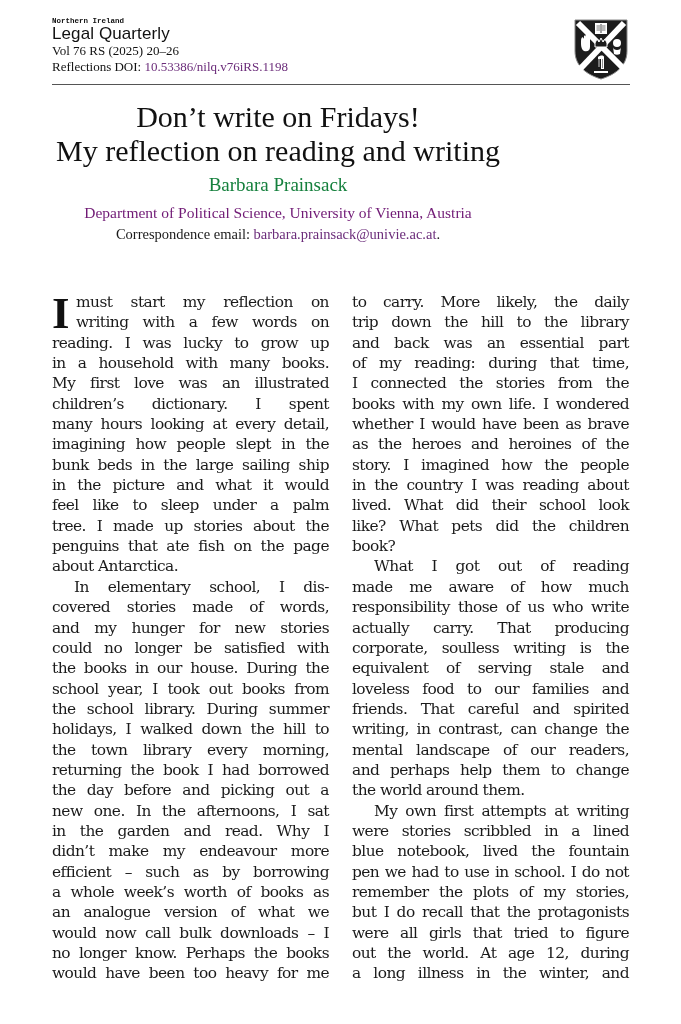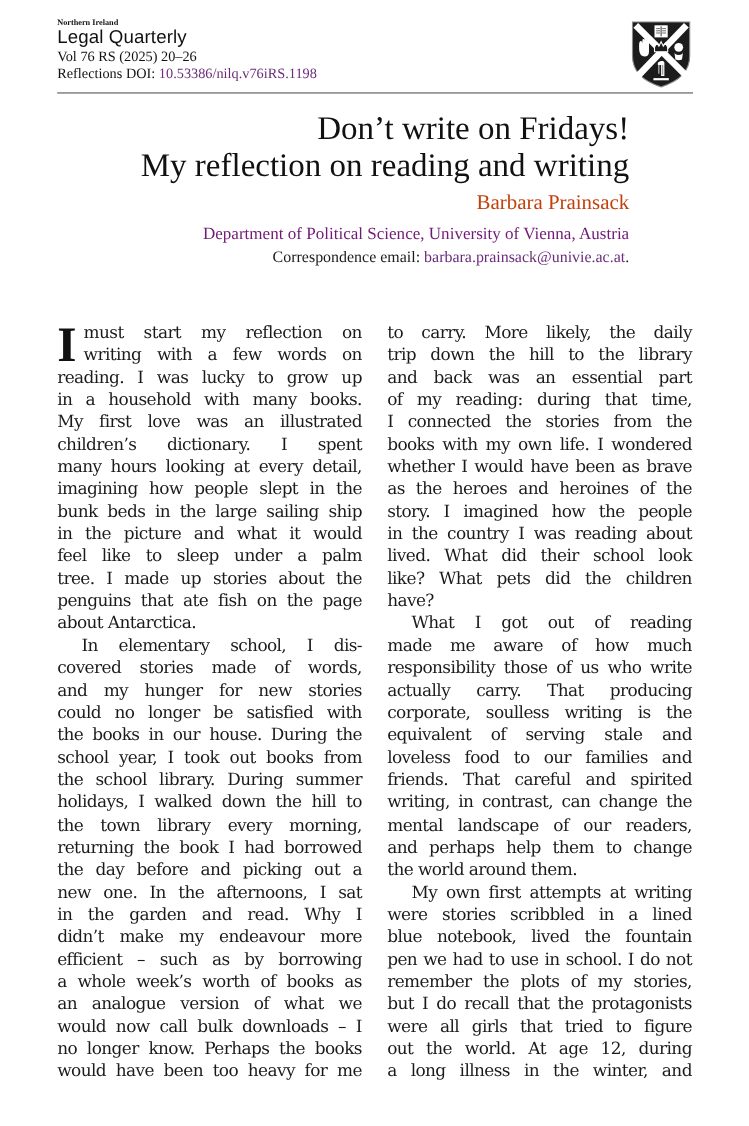--- a/index.html
+++ b/index.html
@@ -22,21 +22,21 @@
       width: 578px;
       height: 66px;
     }
     .journal-block {
       position: absolute;
       left: 0;
       top: 0;
       font-family: "Liberation Serif", serif;
     }
     .journal-small {
-      font-family: Liberation Serif, serif;
+      font-family: Liberation Mono, monospace;
       font-weight: bold;
       font-size: 7.5px;
       line-height: 8px;
       color: #111;
     }
     .journal-name {
       font-family: "Liberation Sans", sans-serif;
       font-size: 17px;
       line-height: 18px;
       color: #111;
@@ -62,39 +62,39 @@
     .header-rule {
       position: absolute;
       left: 52px;
       top: 84px;
       width: 578px;
       height: 1px;
       background: #555;
     }
     .title-block {
       position: absolute;
-      left: 16px;
+      left: 0;
       top: 100px;
       width: 556px;
-      text-align: right;
+      text-align: center;
     }
     .title-line {
       font-family: "Liberation Serif", serif;
       font-size: 30px;
       line-height: 34px;
       color: #111;
       margin: 0;
       font-weight: normal;
     }
     .author {
       font-family: "Liberation Serif", serif;
       font-size: 19px;
       line-height: 22px;
       margin-top: 6px;
-      color: #c2410c;
+      color: #15803d;
     }
     .affil {
       font-family: "Liberation Serif", serif;
       font-size: 15.5px;
       line-height: 20px;
       margin-top: 7px;
       color: #701a75;
     }
     .corr {
       font-family: "Liberation Serif", serif;
@@ -246,21 +246,21 @@
     <span class="line">and back was an essential part</span>
     <span class="line">of my reading: during that time,</span>
     <span class="line">I connected the stories from the</span>
     <span class="line">books with my own life. I wondered</span>
     <span class="line">whether I would have been as brave</span>
     <span class="line">as the heroes and heroines of the</span>
     <span class="line">story. I imagined how the people</span>
     <span class="line">in the country I was reading about</span>
     <span class="line">lived. What did their school look</span>
     <span class="line">like? What pets did the children</span>
-    <span class="line last">have?</span>
+    <span class="line last">book?</span>
     <span class="line indent">What I got out of reading</span>
     <span class="line">made me aware of how much</span>
     <span class="line">responsibility those of us who write</span>
     <span class="line">actually carry. That producing</span>
     <span class="line">corporate, soulless writing is the</span>
     <span class="line">equivalent of serving stale and</span>
     <span class="line">loveless food to our families and</span>
     <span class="line">friends. That careful and spirited</span>
     <span class="line">writing, in contrast, can change the</span>
     <span class="line">mental landscape of our readers,</span>

